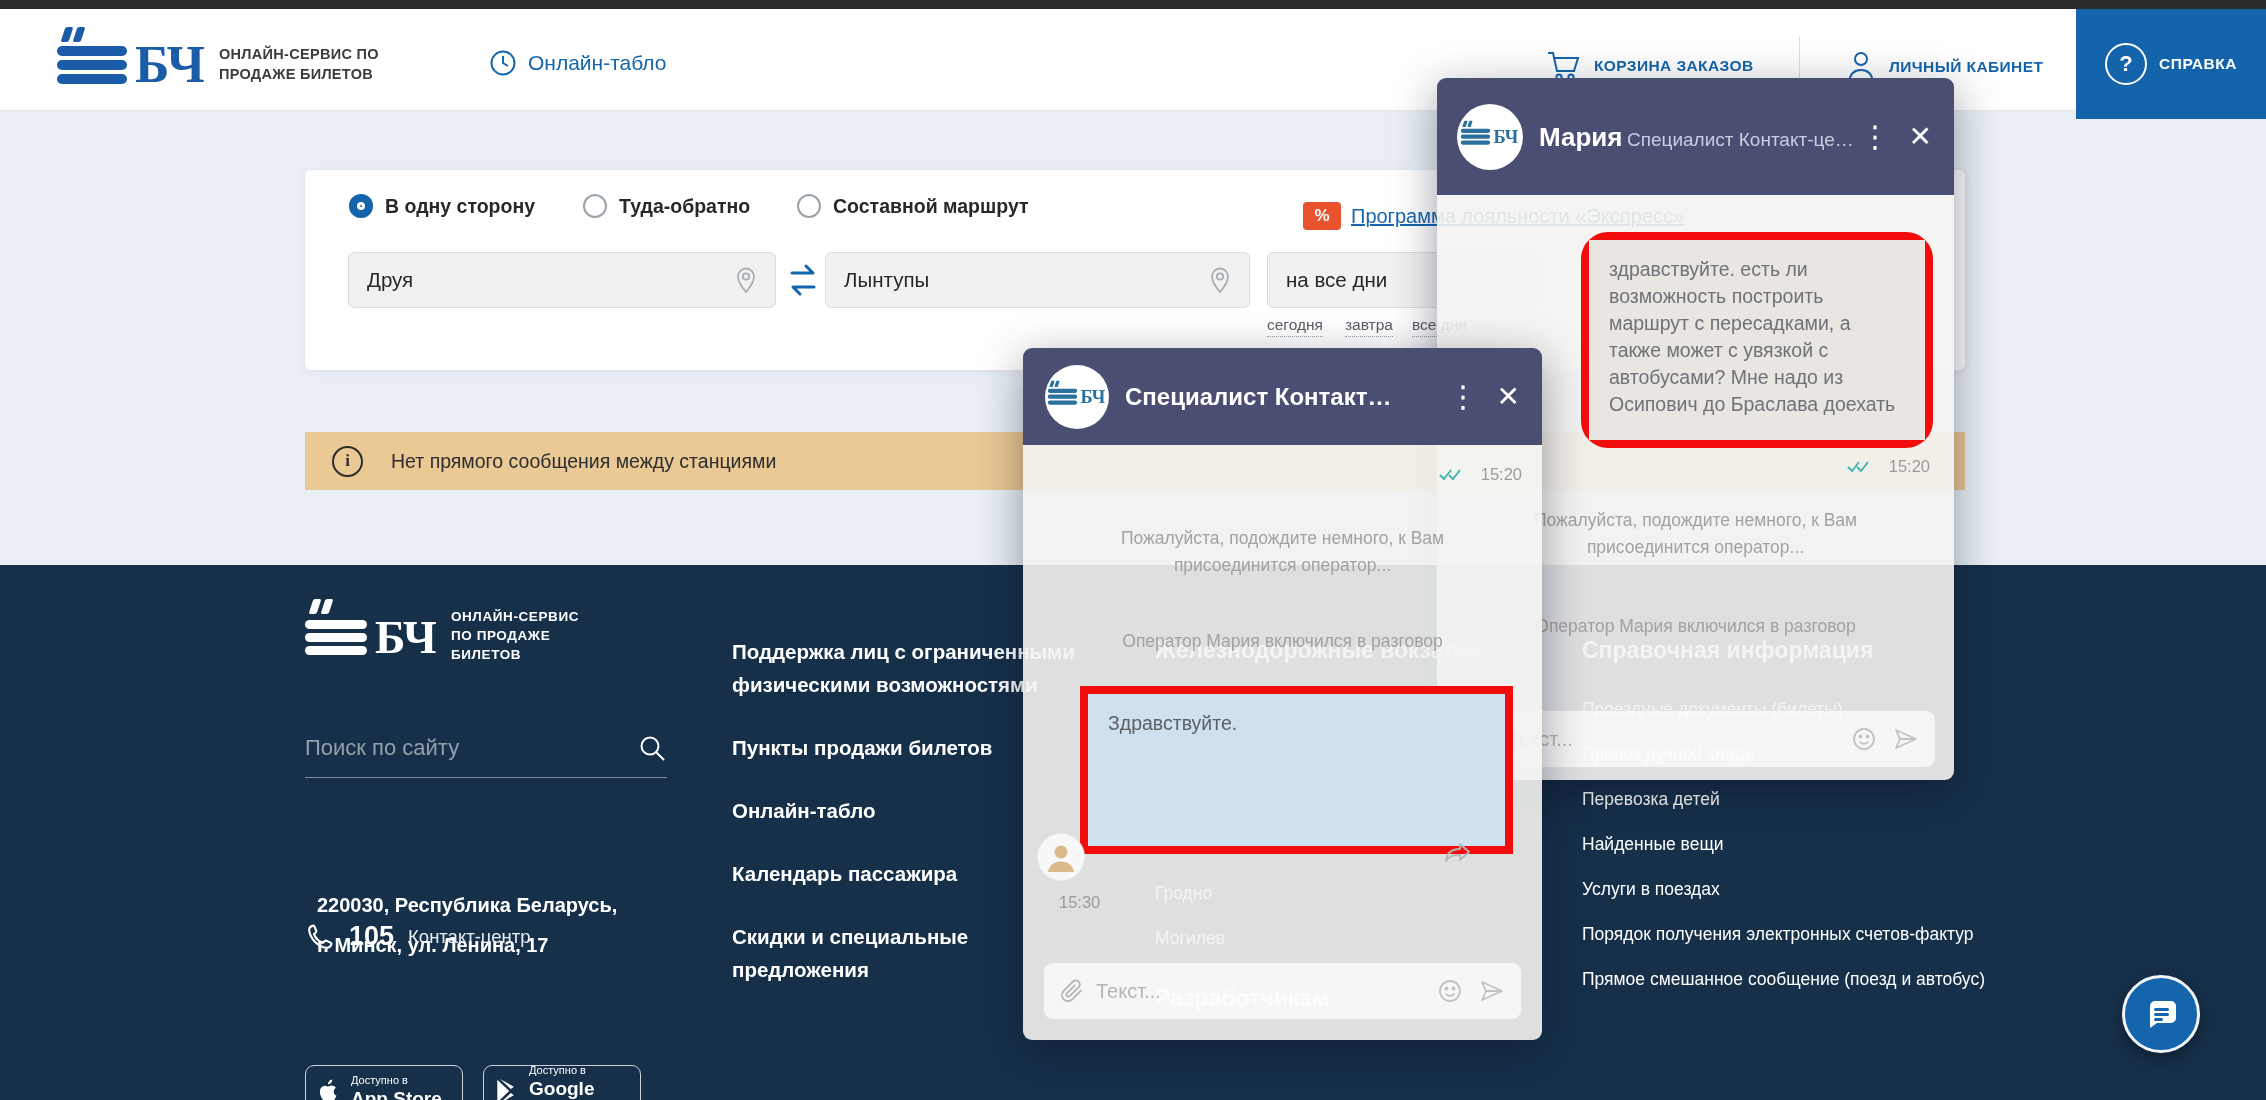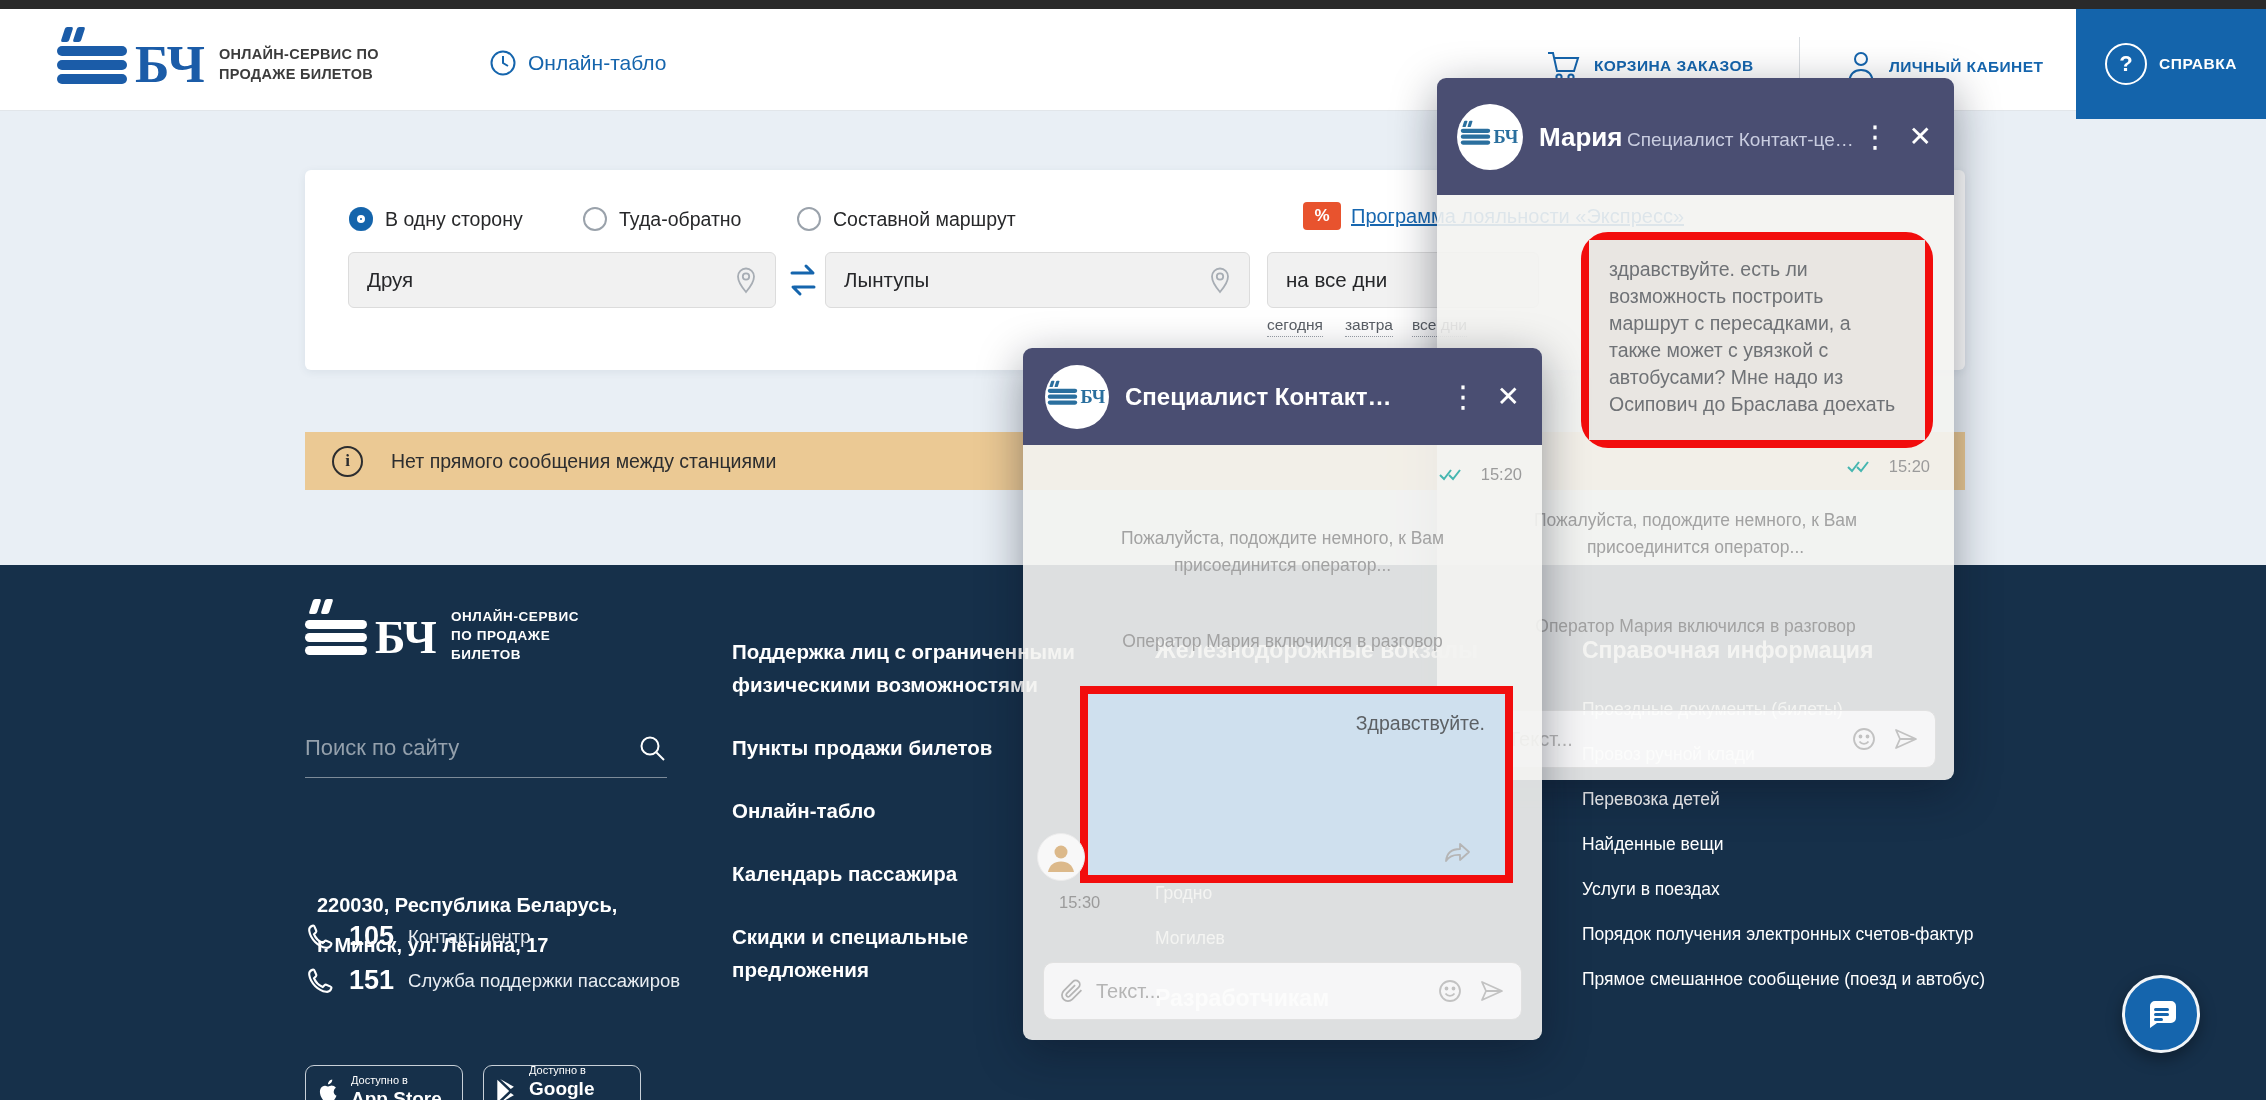--- a/index.html
+++ b/index.html
@@ -28,21 +28,21 @@
   .hdr-link{position:absolute;top:40px;display:flex;align-items:center;color:#1565ad;cursor:pointer;}
   .hdr-link .lbl{font-size:15.5px;font-weight:700;letter-spacing:.4px;margin-left:12px;}
   .hdr-link.cart{left:1546px;}
   .hdr-link.account{left:1845px;}
   .hdr-divider{position:absolute;left:1799px;top:28px;width:1px;height:60px;background:#d9dde1;}
   .help-box{position:absolute;left:2076px;top:0;width:190px;height:110px;background:#1464ab;color:#fff;display:flex;align-items:center;justify-content:center;cursor:pointer;z-index:3;}
   .help-box .qcircle{width:38px;height:38px;border:2.5px solid #fff;border-radius:50%;display:flex;align-items:center;justify-content:center;font-size:22px;font-weight:700;}
   .help-box .lbl{font-size:15.5px;font-weight:700;letter-spacing:.5px;margin-left:12px;}
   
   .card{position:absolute;left:305px;top:170px;width:1660px;height:200px;background:#fff;border-radius:6px;box-shadow:0 2px 8px rgba(40,60,90,.08);z-index:1;}
-  .radio-row{position:absolute;left:0;top:37px;height:30px;width:100%;}
+  .radio-row{position:absolute;left:0;top:24px;height:30px;width:100%;font-weight:bold;}
   .radio{position:absolute;display:flex;align-items:center;cursor:pointer;}
   .radio .dot{width:24px;height:24px;border-radius:50%;border:2px solid #9aa2ab;background:#fff;box-sizing:border-box;}
   .radio.selected .dot{border:none;background:#1464ab;box-shadow:inset 0 0 0 8px #1464ab, inset 0 0 0 11px #fff;}
   .radio .rlbl{font-size:19.5px;color:#27282a;margin-left:12px;}
   .radio.r1{left:44px;} .radio.r2{left:278px;} .radio.r3{left:492px;}
   .loyalty{position:absolute;left:998px;top:32px;display:flex;align-items:center;}
   .ticket-icon{width:38px;height:28px;background:#e8532e;border-radius:4px;color:#fff;font-size:17px;font-weight:700;display:flex;align-items:center;justify-content:center;}
   .loyalty a{font-size:20px;color:#1767b0;text-decoration:underline;margin-left:10px;white-space:nowrap;}
   .fields-row{position:absolute;left:0;top:82px;height:56px;width:100%;}
   .field{position:absolute;height:56px;background:#f1f1f1;border:1px solid #dcdcdc;border-radius:6px;box-sizing:border-box;display:flex;align-items:center;padding:0 18px;font-size:20.5px;color:#26272a;cursor:text;}
@@ -292,29 +292,20 @@
 
   <div class="f-phone p1">
     <span>
       <svg width="30" height="30" viewBox="0 0 24 24" fill="none" stroke="#ffffff" stroke-width="1.7">
         <path d="M7.5 3.5 9 7c.2.5 0 1-.4 1.4L7.2 9.8a13 13 0 0 0 7 7l1.4-1.4c.4-.4.9-.6 1.4-.4l3.5 1.5c.5.2.8.8.6 1.3-.6 1.8-2.3 3.1-4.2 2.8C10.4 19.6 4.4 13.6 3.4 7.1c-.3-1.9 1-3.6 2.8-4.2.5-.2 1.1.1 1.3.6z"></path>
       </svg>
     </span>
     <span class="num">105</span>
     <span class="plbl">Контакт-центр</span>
   </div>
-  <div class="f-phone p2">
-    <span>
-      <svg width="30" height="30" viewBox="0 0 24 24" fill="none" stroke="#ffffff" stroke-width="1.7">
-        <path d="M7.5 3.5 9 7c.2.5 0 1-.4 1.4L7.2 9.8a13 13 0 0 0 7 7l1.4-1.4c.4-.4.9-.6 1.4-.4l3.5 1.5c.5.2.8.8.6 1.3-.6 1.8-2.3 3.1-4.2 2.8C10.4 19.6 4.4 13.6 3.4 7.1c-.3-1.9 1-3.6 2.8-4.2.5-.2 1.1.1 1.3.6z"></path>
-      </svg>
-    </span>
-    <span class="num">151</span>
-    <span class="plbl">Служба поддержки пассажиров</span>
-  </div>
 
   <div class="badge b1">
     <span>
       <svg width="26" height="30" viewBox="0 0 24 28" fill="#ffffff">
         <path d="M16.4 14.6c0-2.4 2-3.6 2.1-3.7-1.1-1.7-2.9-1.9-3.5-1.9-1.5-.2-2.9.9-3.6.9-.8 0-1.9-.9-3.2-.8-1.6 0-3.1.9-3.9 2.4-1.7 2.9-.4 7.2 1.2 9.6.8 1.2 1.7 2.5 3 2.4 1.2-.1 1.7-.8 3.1-.8 1.5 0 1.9.8 3.2.8 1.3 0 2.1-1.2 2.9-2.4.9-1.4 1.3-2.7 1.3-2.8-.1 0-2.6-1-2.6-3.7z"></path>
         <path d="M14 6.4c.7-.8 1.1-2 1-3.1-1 0-2.2.7-2.9 1.5-.6.7-1.2 1.9-1 3 1.1.1 2.2-.6 2.9-1.4z"></path>
       </svg>
     </span>
     <span class="btxt">
       <span class="small">Доступно в</span>
@@ -456,21 +447,21 @@
           <path d="M10 7l4 4 7-9"></path>
       </svg>
       <span>15:20</span>
     </div>
     <div class="sysmsg" style="top:80px;">
       <span class="inner">Пожалуйста, подождите немного, к Вам присоединится оператор...</span>
     </div>
     <div class="sysmsg" style="top:183px;">
       <span class="inner">Оператор Мария включился в разговор</span>
     </div>
-    <div class="redbox" style="left:57px;top:241px;width:433px;height:197px;text-align:right;">
+    <div class="redbox" style="left:57px;top:241px;width:433px;height:168px;">
       <div class="bubble agent">
         <span>Здравствуйте.</span><br>
       </div>
     </div>
     <div class="avatar" style="left:14px;top:388px;">
       <svg width="34" height="34" viewBox="0 0 34 34" fill="#dcb98a">
         <circle cx="17" cy="12" r="6.5"></circle>
         <path d="M4 32c1.5-7 6-10.5 13-10.5S28.5 25 30 32z"></path>
       </svg>
     </div>

